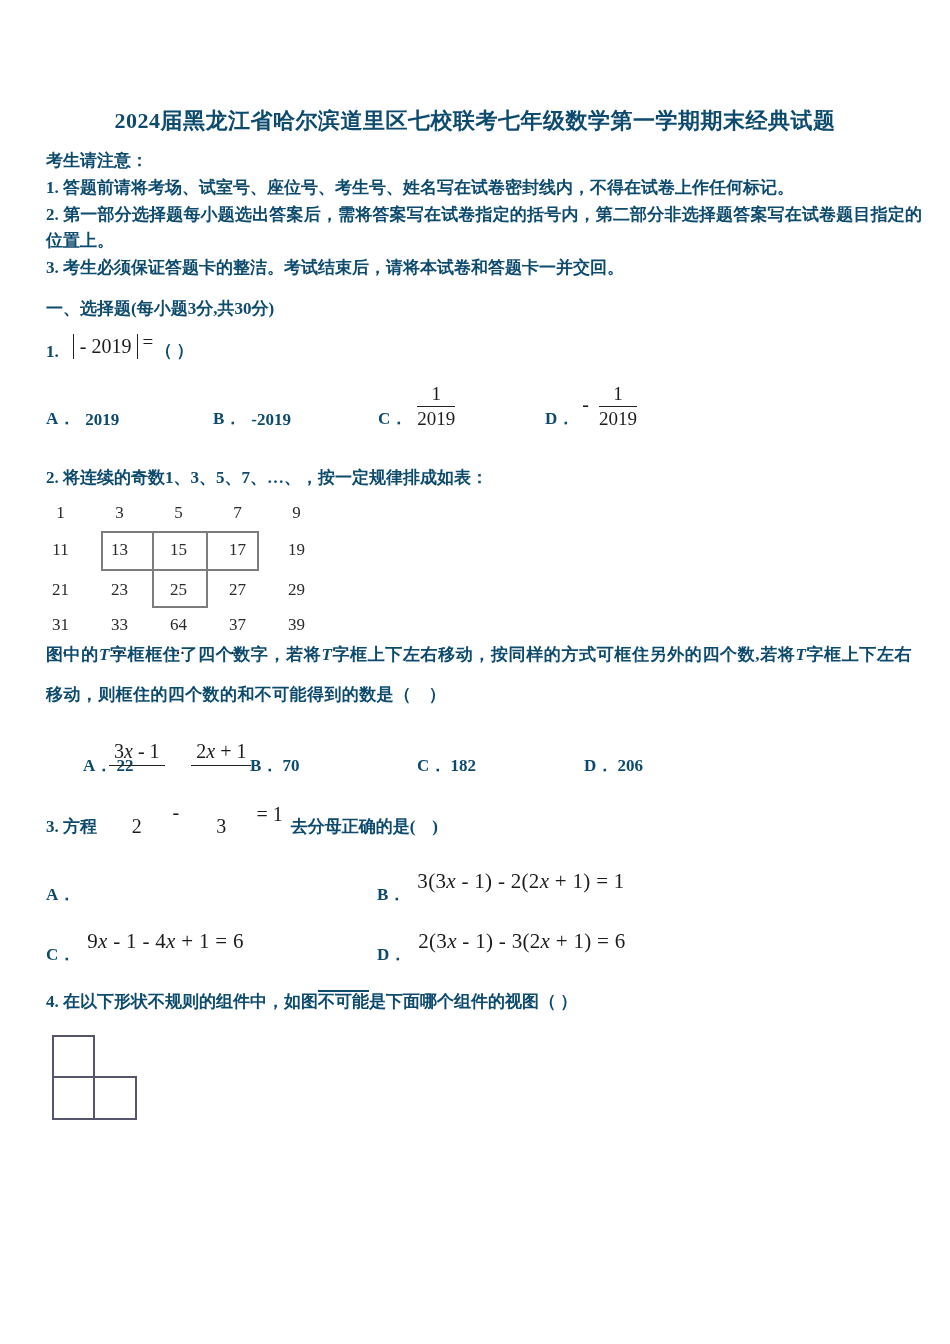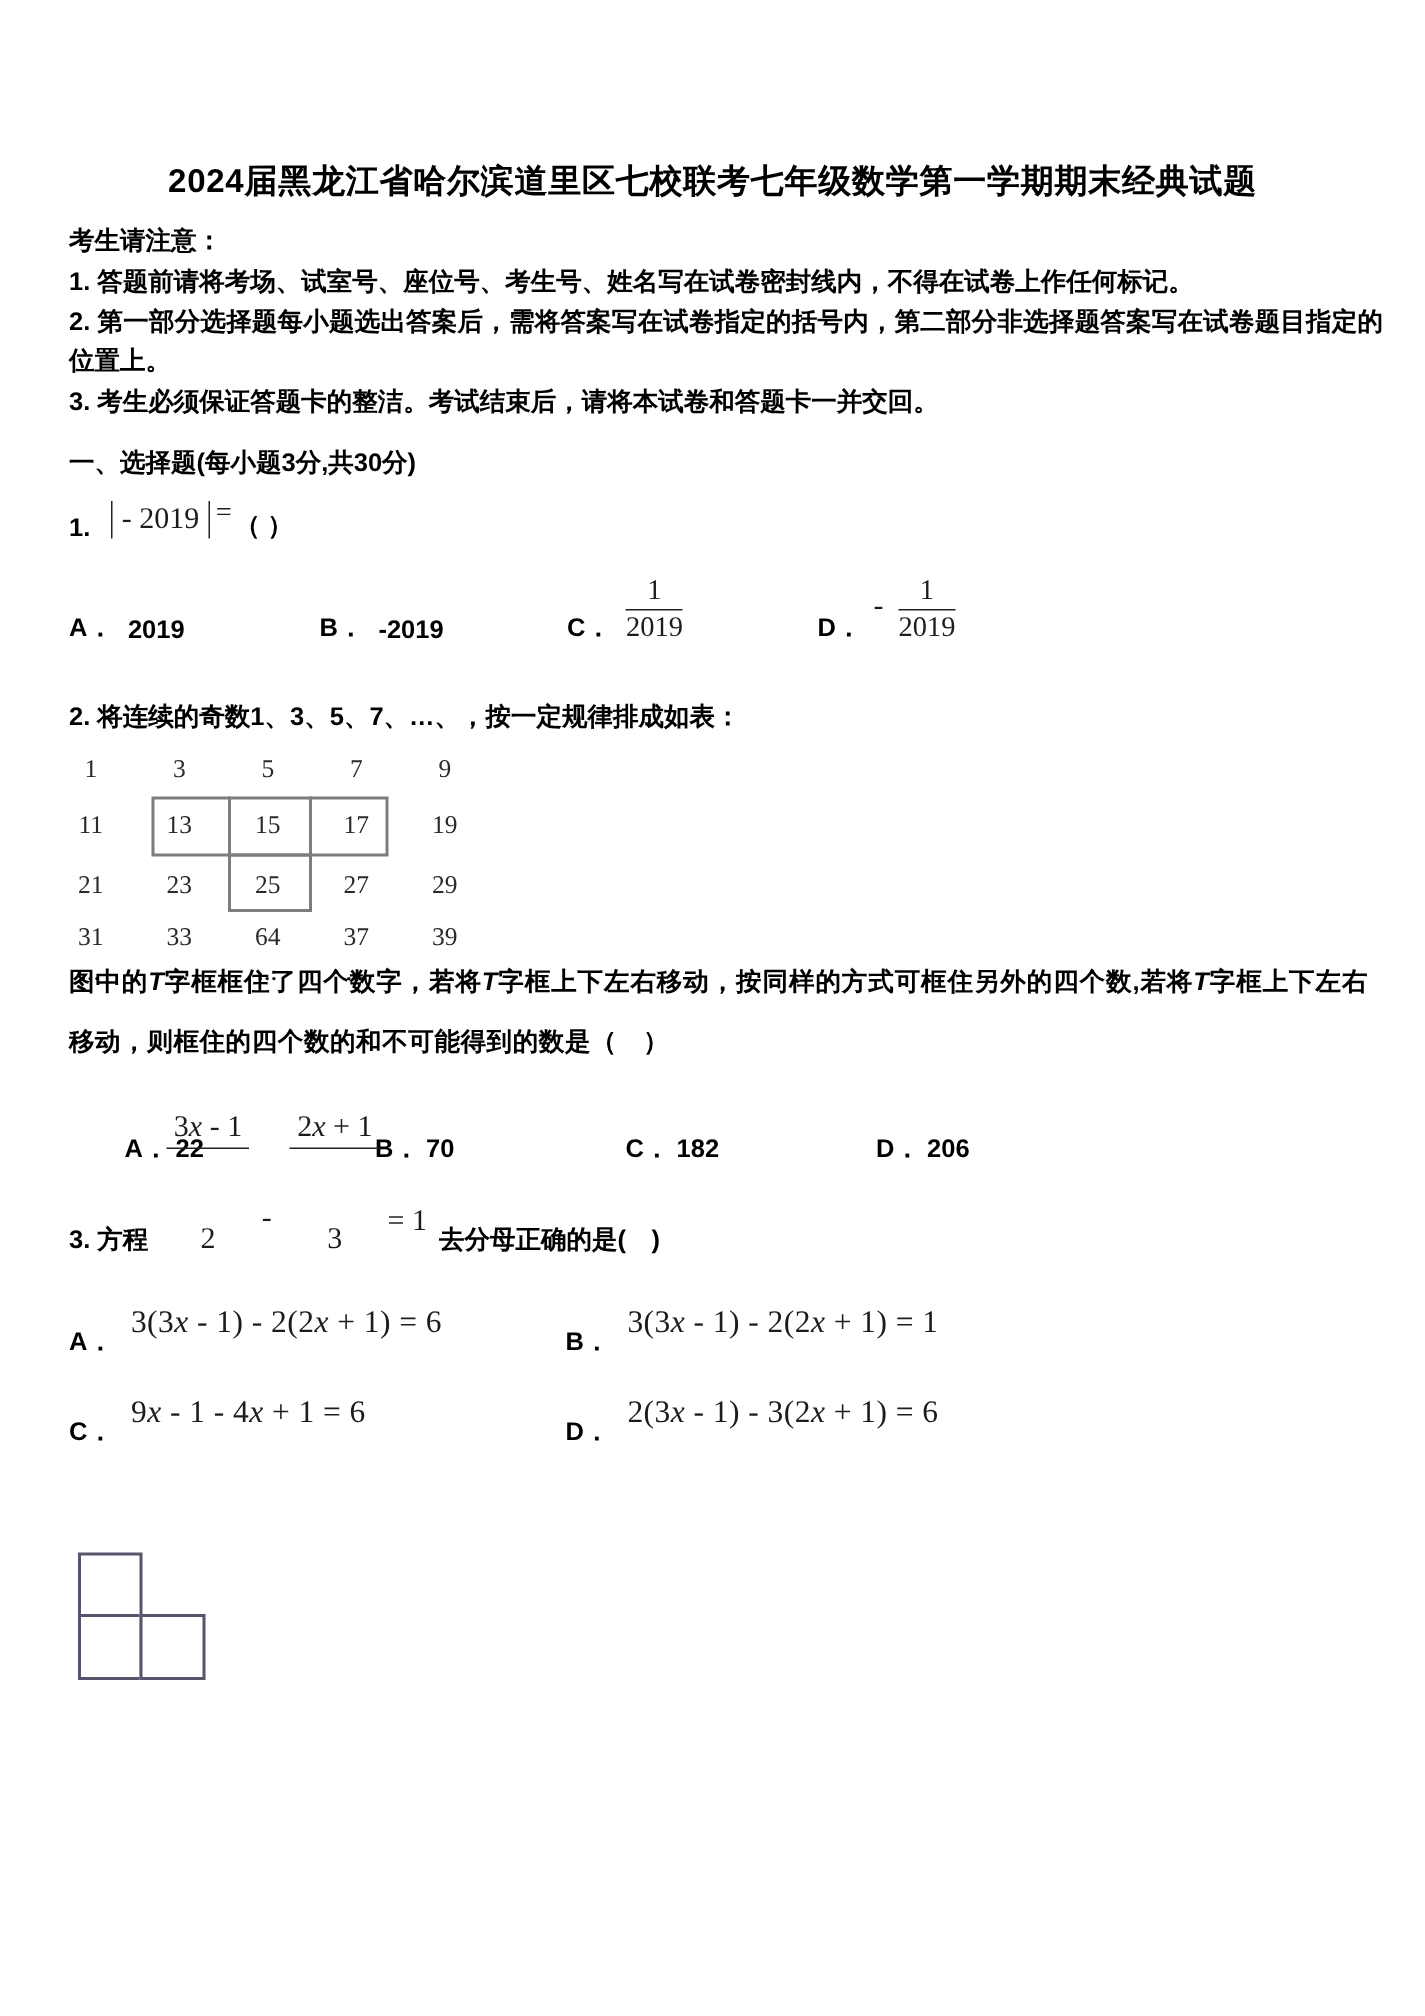--- a/index.html
+++ b/index.html
@@ -6,21 +6,21 @@
   .page{
     position:relative;
     width:950px;height:1344px;
     background:#ffffff;
     margin:0 auto;
     overflow:hidden;
     font-family:"Liberation Sans",sans-serif;
     color:#000;
   }
   .abs{position:absolute;}
-  .cn{font-family:Liberation Sans, sans-serif;font-weight:bold;color:#000000;}
+  .cn{font-family:Liberation Serif, serif;font-weight:bold;color:#0c4a6e;}
   .math{font-family:"Liberation Serif",serif;color:#1c1c1c;font-weight:normal;}
   .math i{font-style:italic;}
   .title{
     left:0;top:106px;width:950px;
     text-align:center;font-size:22px;font-weight:bold;
     letter-spacing:0.5px;
   }
   .notice-heading{left:46px;top:149px;font-size:17px;}
   .notes{left:46px;top:175px;width:876px;font-size:17px;line-height:26.5px;}
   .notes p{margin:0;text-align:justify;}
@@ -186,35 +186,37 @@
     <span class="frac q3-frac">
       <span class="fnum ital-x">2<i>x</i> + 1</span>
       <span class="fden">3</span>
     </span>
     <span class="math q3-eq">= 1</span>
     <span class="cn q3-suffix">去分母正确的是(　)</span>
   </div>
 
   <div class="q3opt abs" style="left:46px;top:868px;">
     <span class="cn opt-label">A．</span>
-    <span class="math eq ital-x">3(3<i>x</i> - 1) - 2(2<i>x</i> + 1) = 6</span>
   </div>
   <div class="q3opt abs" style="left:377px;top:868px;">
     <span class="cn opt-label">B．</span>
     <span class="math eq ital-x">3(3<i>x</i> - 1) - 2(2<i>x</i> + 1) = 1</span>
   </div>
   <div class="q3opt abs" style="left:46px;top:928px;">
     <span class="cn opt-label">C．</span>
     <span class="math eq ital-x">9<i>x</i> - 1 - 4<i>x</i> + 1 = 6</span>
   </div>
   <div class="q3opt abs" style="left:377px;top:928px;">
     <span class="cn opt-label">D．</span>
     <span class="math eq ital-x">2(3<i>x</i> - 1) - 3(2<i>x</i> + 1) = 6</span>
   </div>
 
+  <div class="abs q4-stem cn">
+    <span>4. 在以下形状不规则的组件中，如图</span><span class="ovl">不可能</span><span>是下面哪个组件的视图（  ）</span>
+  </div>
 
   <div>
     <div class="sq" style="left:52px;top:1035px;width:43px;height:43px;"></div>
     <div class="sq" style="left:52px;top:1076px;width:43px;height:44px;"></div>
     <div class="sq" style="left:93px;top:1076px;width:44px;height:44px;"></div>
   </div>
 
 </div>
 
 </body></html>

